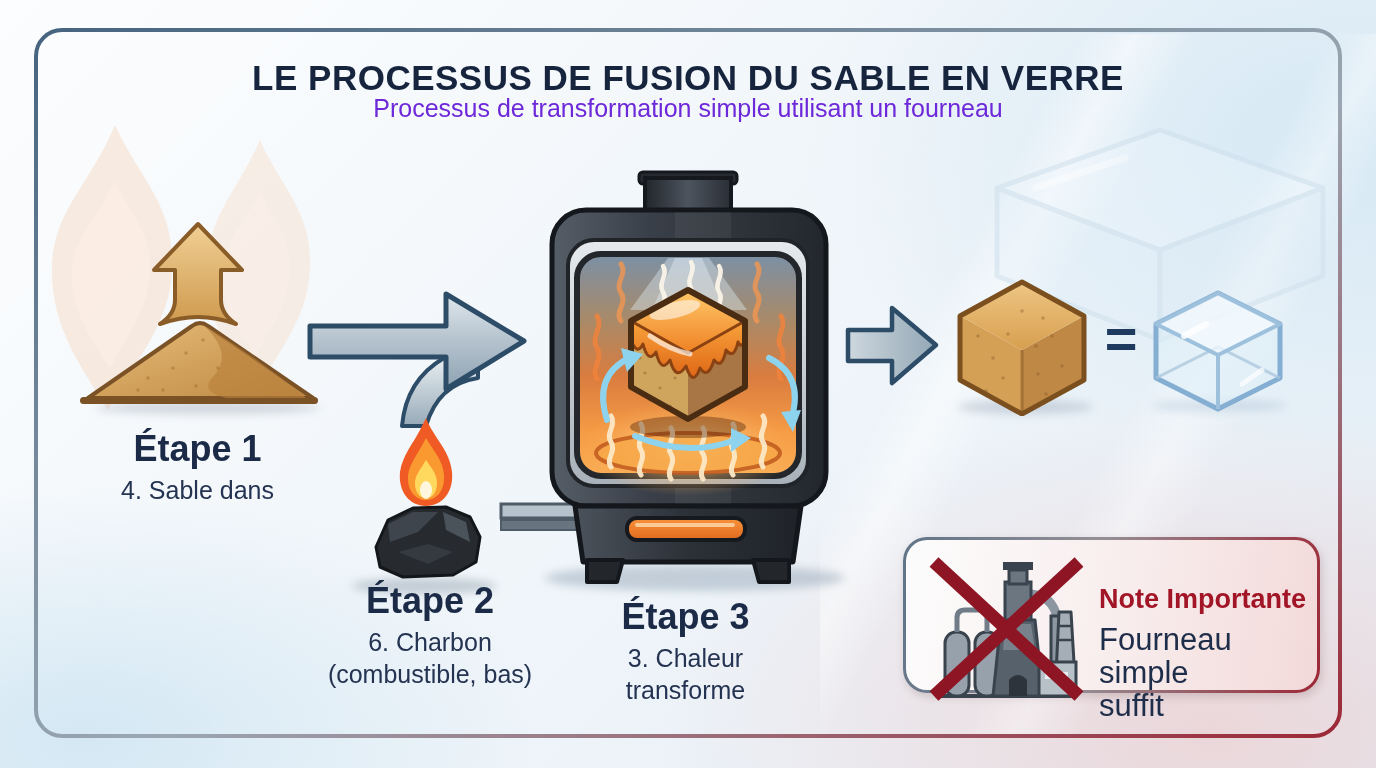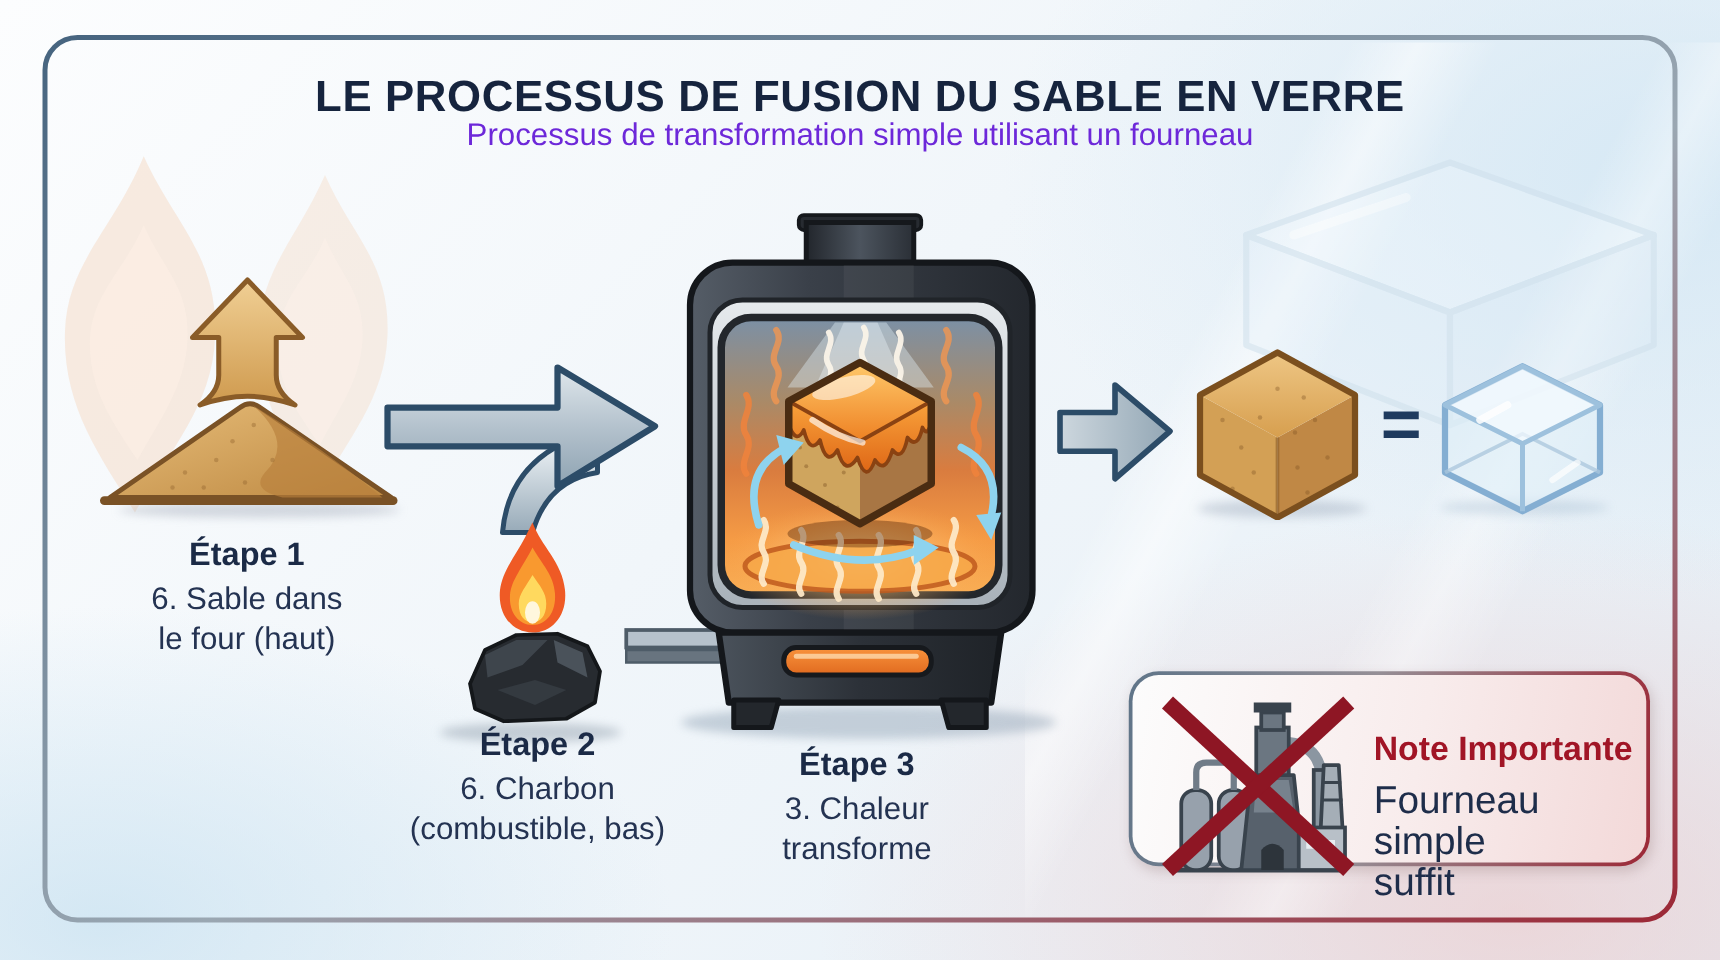--- a/index.html
+++ b/index.html
@@ -14,21 +14,21 @@
   }
   .canvas { position:relative; width:1376px; height:768px; }
   .abs { position:absolute; }
   .streaks {
     left:820px; top:34px; width:556px; height:700px; pointer-events:none;
     background:linear-gradient(118deg, transparent 28%, rgba(255,255,255,.5) 34%, transparent 41%, transparent 55%, rgba(255,255,255,.38) 61%, transparent 68%);
   }
   .page-title { left:0; right:0; top:58px; text-align:center; font-size:35px; font-weight:700; color:#16243e; letter-spacing:.5px; }
   .page-subtitle { left:0; right:0; top:94px; text-align:center; font-size:25px; color:#6d28d9; }
   .step-block { text-align:center; }
-  .step-title { font-size:26px; font-weight:700; color:#1b2a46; margin-bottom:4px; }
+  .step-title { font-size:36px; font-weight:700; color:#1b2a46; margin-bottom:4px; }
   .step-line { font-size:25px; color:#243352; line-height:32px; }
   .result-block { text-align:center; }
   .equals { left:1094px; top:304px; width:54px; height:70px; line-height:70px; text-align:center; font-size:56px; font-weight:700; color:#1e3a5e; }
   .shadow { border-radius:50%; filter:blur(4px); }
   .note {
     left:903px; top:537px; width:417px; height:156px; border-radius:24px; padding:3px;
     background:linear-gradient(100deg,#5f7488,#958f96 45%,#9c2836);
     box-shadow:2px 4px 9px rgba(140,110,110,.28);
   }
   .note-inner { width:100%; height:100%; border-radius:21px; position:relative;
@@ -101,22 +101,21 @@
         <circle cx="118" cy="168" r="1.8"></circle>
       <circle cx="85" cy="172" r="1.8"></circle>
         <circle cx="140" cy="150" r="1.8"></circle>
         <circle cx="108" cy="135" r="1.8"></circle>
       <circle cx="125" cy="122" r="1.8"></circle>
         <circle cx="60" cy="172" r="1.8"></circle>
     </g>
   </svg>
   <div class="abs step-block" style="left:85px;top:428px;width:225px">
     <div class="step-title">Étape 1</div>
-    <div class="step-line">6. Sable dans</div>
-    <div class="step-line">le four (haut)</div>
+    <div class="step-line">4. Sable dans</div>
   </div>
 
   <svg class="abs" style="left:298px;top:286px" width="240" height="152">
     <defs>
       <linearGradient id="steelV" x1="0" y1="0" x2="0" y2="1">
           <stop offset="0" stop-color="#e8eef2"></stop>
           <stop offset="1" stop-color="#97aab8"></stop>
         </linearGradient>
       <linearGradient id="steelV2" x1="0" y1="0" x2="0" y2="1">
           <stop offset="0" stop-color="#dfe7ec"></stop>

